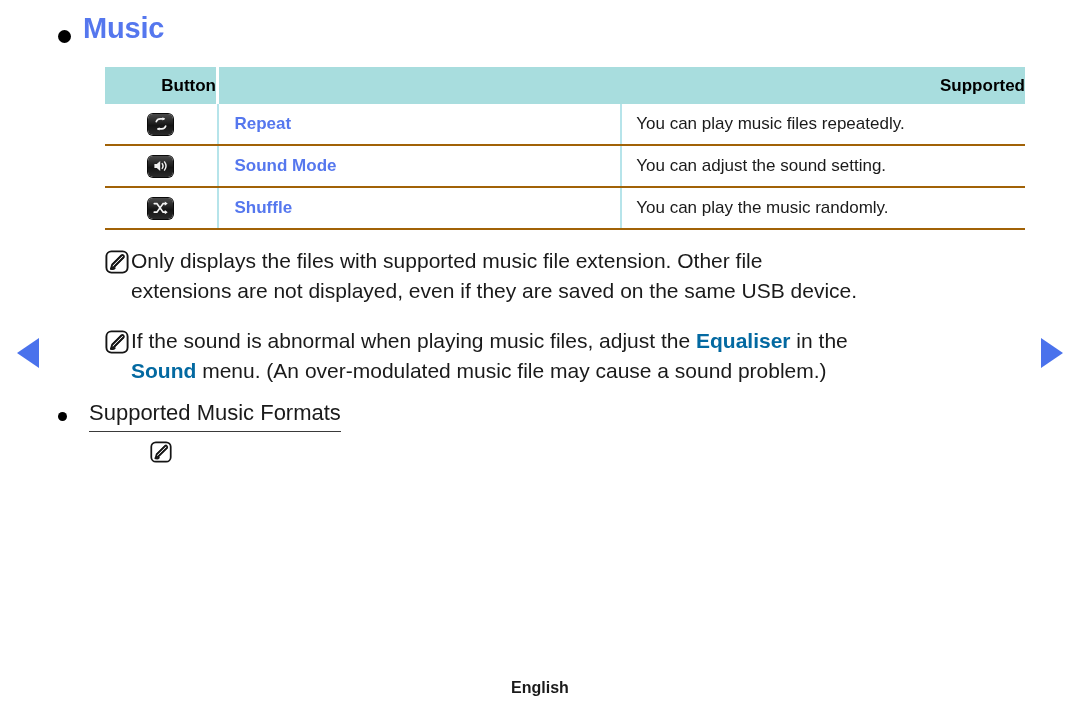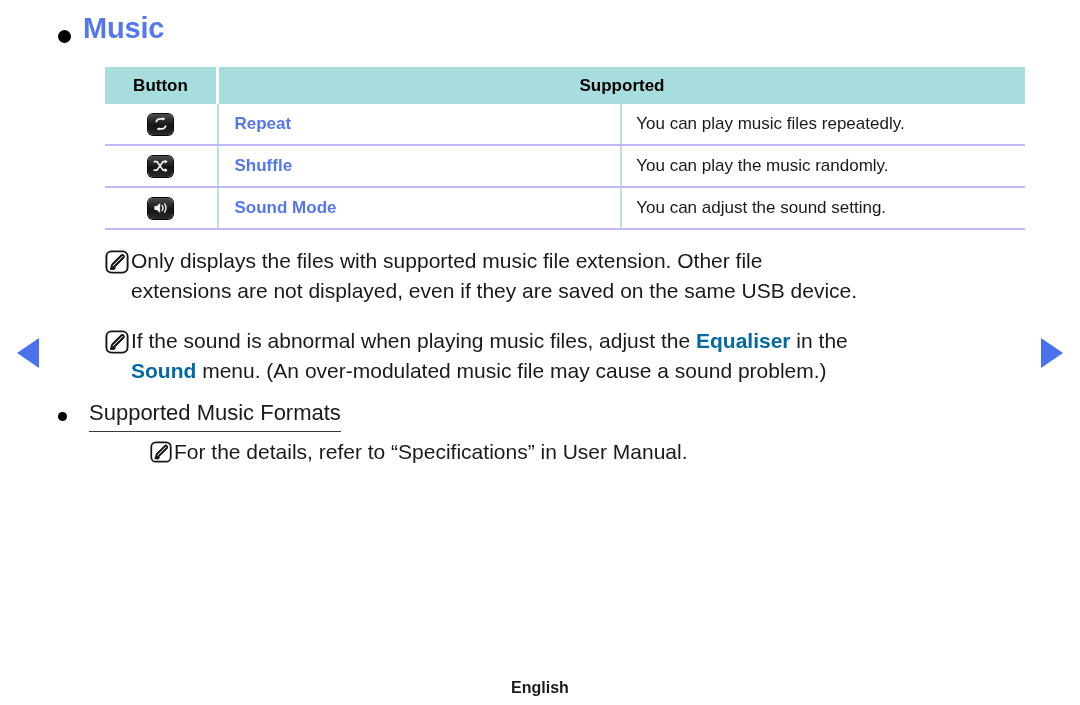--- a/index.html
+++ b/index.html
@@ -53,29 +53,29 @@
   .btn-table td {
     padding: 0;
     vertical-align: middle;
   }
   .th-cell {
     background: #a8ddde;
     height: 37px;
     font-size: 17px;
     font-weight: bold;
     color: #000;
-    text-align: center;
+    text-align: right;
   }
   .th-button {
     width: 111px;
     border-right: 3px solid #ffffff;
   }
   .row-cell {
     height: 40px;
-    border-bottom: 2px solid #c4b5fd;
+    border-bottom: 2px solid #a16207;
   }
   .cell-icon {
     width: 111px;
     text-align: center;
     border-right: 2px solid #b6e4ea;
   }
   .cell-label {
     width: 164px;
     padding-left: 16px !important;
     font-size: 17px;
@@ -214,43 +214,43 @@
         </span>
       </td>
       <td class="row-cell cell-label">Repeat</td>
       <td class="row-cell cell-op">You can play music files repeatedly.</td>
     </tr>
 
     <tr>
       <td class="row-cell cell-icon">
         <span class="chip">
           <svg width="16" height="14" viewBox="0 0 16 14" aria-hidden="true">
+            <path d="M1.4 5.1h2.4L7.2 2v10L3.8 8.9H1.4z" fill="#f2f2f2"></path>
+            <path d="M9.2 4.6a4 4 0 0 1 0 4.8" fill="none" stroke="#f2f2f2" stroke-width="1.4" stroke-linecap="round"></path>
+            <path d="M11.5 2.9a6.8 6.8 0 0 1 0 8.2" fill="none" stroke="#f2f2f2" stroke-width="1.4" stroke-linecap="round"></path>
+          </svg>
+        </span>
+      </td>
+      <td class="row-cell cell-label">Sound Mode</td>
+      <td class="row-cell cell-op">You can adjust the sound setting.</td>
+    </tr>
+
+    <tr>
+      <td class="row-cell cell-icon">
+        <span class="chip">
+          <svg width="16" height="14" viewBox="0 0 16 14" aria-hidden="true">
             <path d="M1.3 2.6h2.6l6.2 8.6h2.4" fill="none" stroke="#f2f2f2" stroke-width="1.7" stroke-linecap="round"></path>
             <path d="M1.3 11.2h2.6l6.2-8.6h2.4" fill="none" stroke="#f2f2f2" stroke-width="1.7" stroke-linecap="round"></path>
             <path d="M11.8 0.5l2.9 2.1-2.9 2.1z" fill="#f2f2f2"></path>
             <path d="M11.8 9.1l2.9 2.1-2.9 2.1z" fill="#f2f2f2"></path>
           </svg>
         </span>
       </td>
       <td class="row-cell cell-label">Shuffle</td>
       <td class="row-cell cell-op">You can play the music randomly.</td>
-    </tr>
-
-    <tr>
-      <td class="row-cell cell-icon">
-        <span class="chip">
-          <svg width="16" height="14" viewBox="0 0 16 14" aria-hidden="true">
-            <path d="M1.4 5.1h2.4L7.2 2v10L3.8 8.9H1.4z" fill="#f2f2f2"></path>
-            <path d="M9.2 4.6a4 4 0 0 1 0 4.8" fill="none" stroke="#f2f2f2" stroke-width="1.4" stroke-linecap="round"></path>
-            <path d="M11.5 2.9a6.8 6.8 0 0 1 0 8.2" fill="none" stroke="#f2f2f2" stroke-width="1.4" stroke-linecap="round"></path>
-          </svg>
-        </span>
-      </td>
-      <td class="row-cell cell-label">Sound Mode</td>
-      <td class="row-cell cell-op">You can adjust the sound setting.</td>
     </tr>
   </tbody>
 </table>
 
 <div class="note" id="note-1">
   <span class="note-icon">
     <svg width="24" height="24" viewBox="0 0 24 24" aria-hidden="true">
       <rect x="1.4" y="1.4" width="21.2" height="21.2" rx="5" ry="5" fill="none" stroke="#151515" stroke-width="1.9"></rect>
       <path d="M16.6 5.3L7.2 14.6" fill="none" stroke="#151515" stroke-width="1.5"></path>
       <path d="M18.6 7.4L9.2 16.7" fill="none" stroke="#151515" stroke-width="1.5"></path>
@@ -287,19 +287,18 @@
 <div class="note" id="note-3">
   <span class="note-icon">
     <svg width="22" height="22" viewBox="0 0 24 24" aria-hidden="true">
       <rect x="1.4" y="1.4" width="21.2" height="21.2" rx="5" ry="5" fill="none" stroke="#151515" stroke-width="1.9"></rect>
       <path d="M16.6 5.3L7.2 14.6" fill="none" stroke="#151515" stroke-width="1.5"></path>
       <path d="M18.6 7.4L9.2 16.7" fill="none" stroke="#151515" stroke-width="1.5"></path>
       <path d="M16.6 5.3c1.1-1 2.9.7 2 2.1L9.2 16.7 6 18.8l1.2-4.2z" fill="none" stroke="#151515" stroke-width="1.9" stroke-linejoin="round"></path>
       <path d="M6 18.8c1.5.6 2.9.3 3.7-.7" fill="none" stroke="#151515" stroke-width="1.9" stroke-linecap="round"></path>
     </svg>
   </span>
-  <div class="note-body">For the details, refer to “Specifications” in User Manual.</div>
 </div>
 
 <div class="nav-arrow" id="nav-prev"></div>
 <div class="nav-arrow" id="nav-next"></div>
 
 <div class="footer">English</div>
 
 </body></html>

